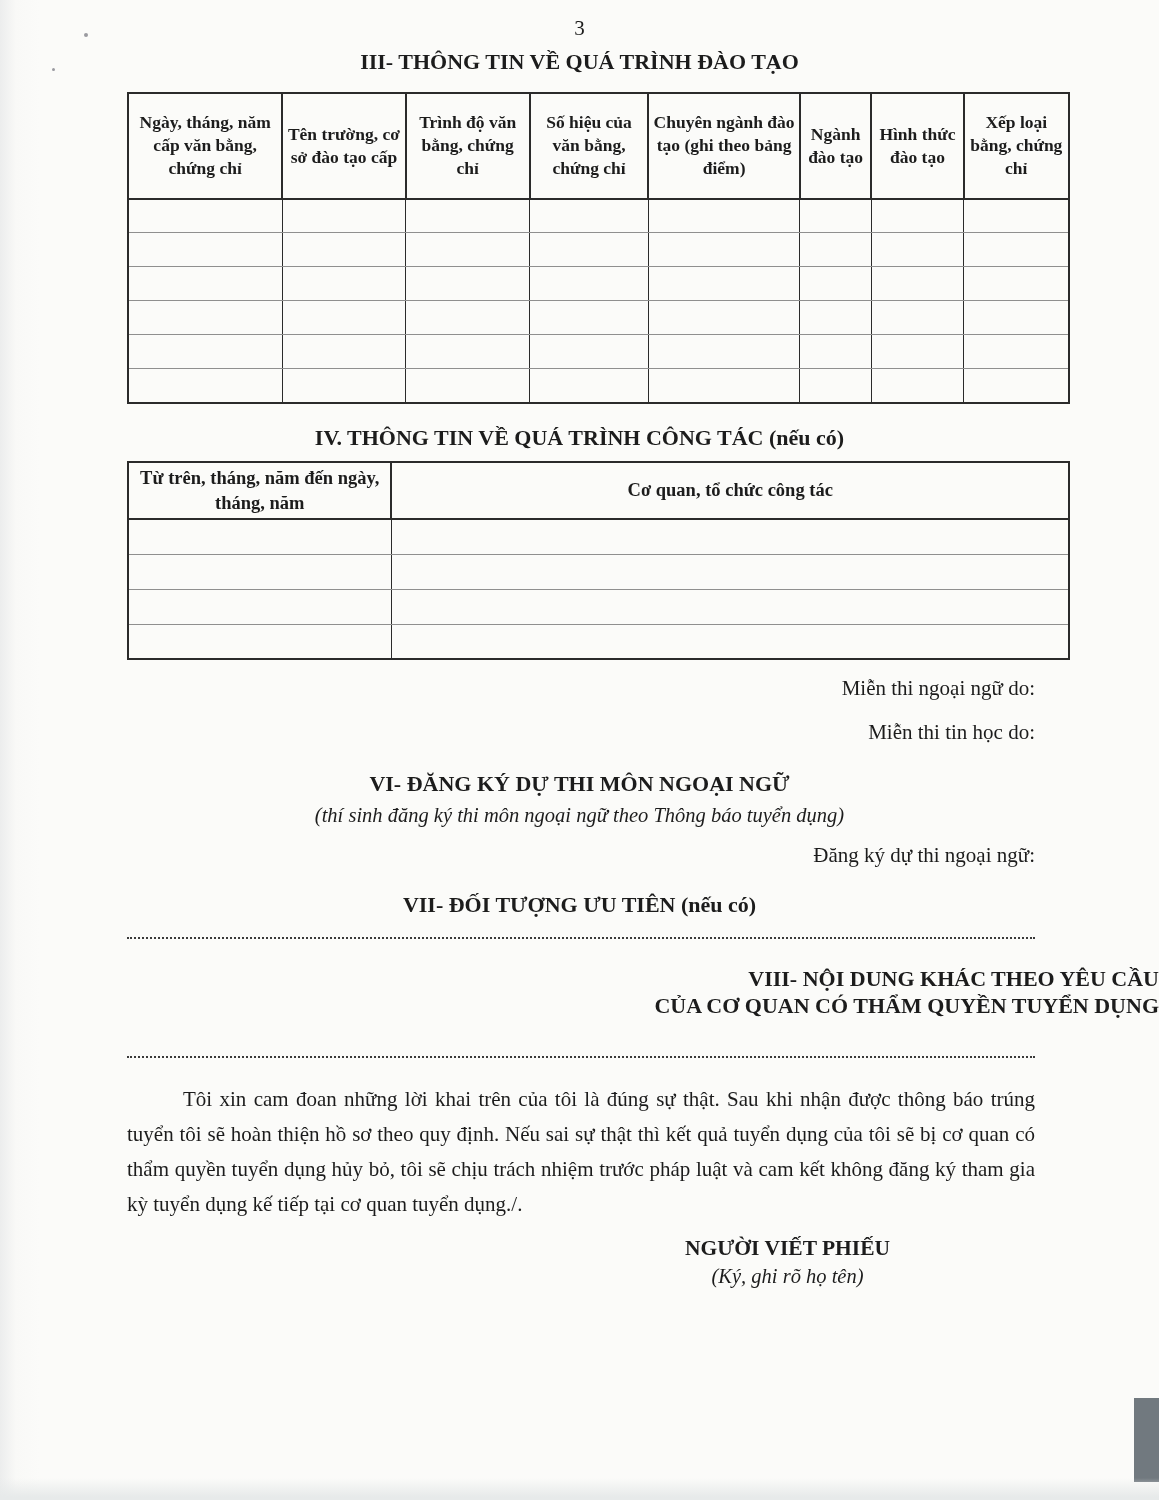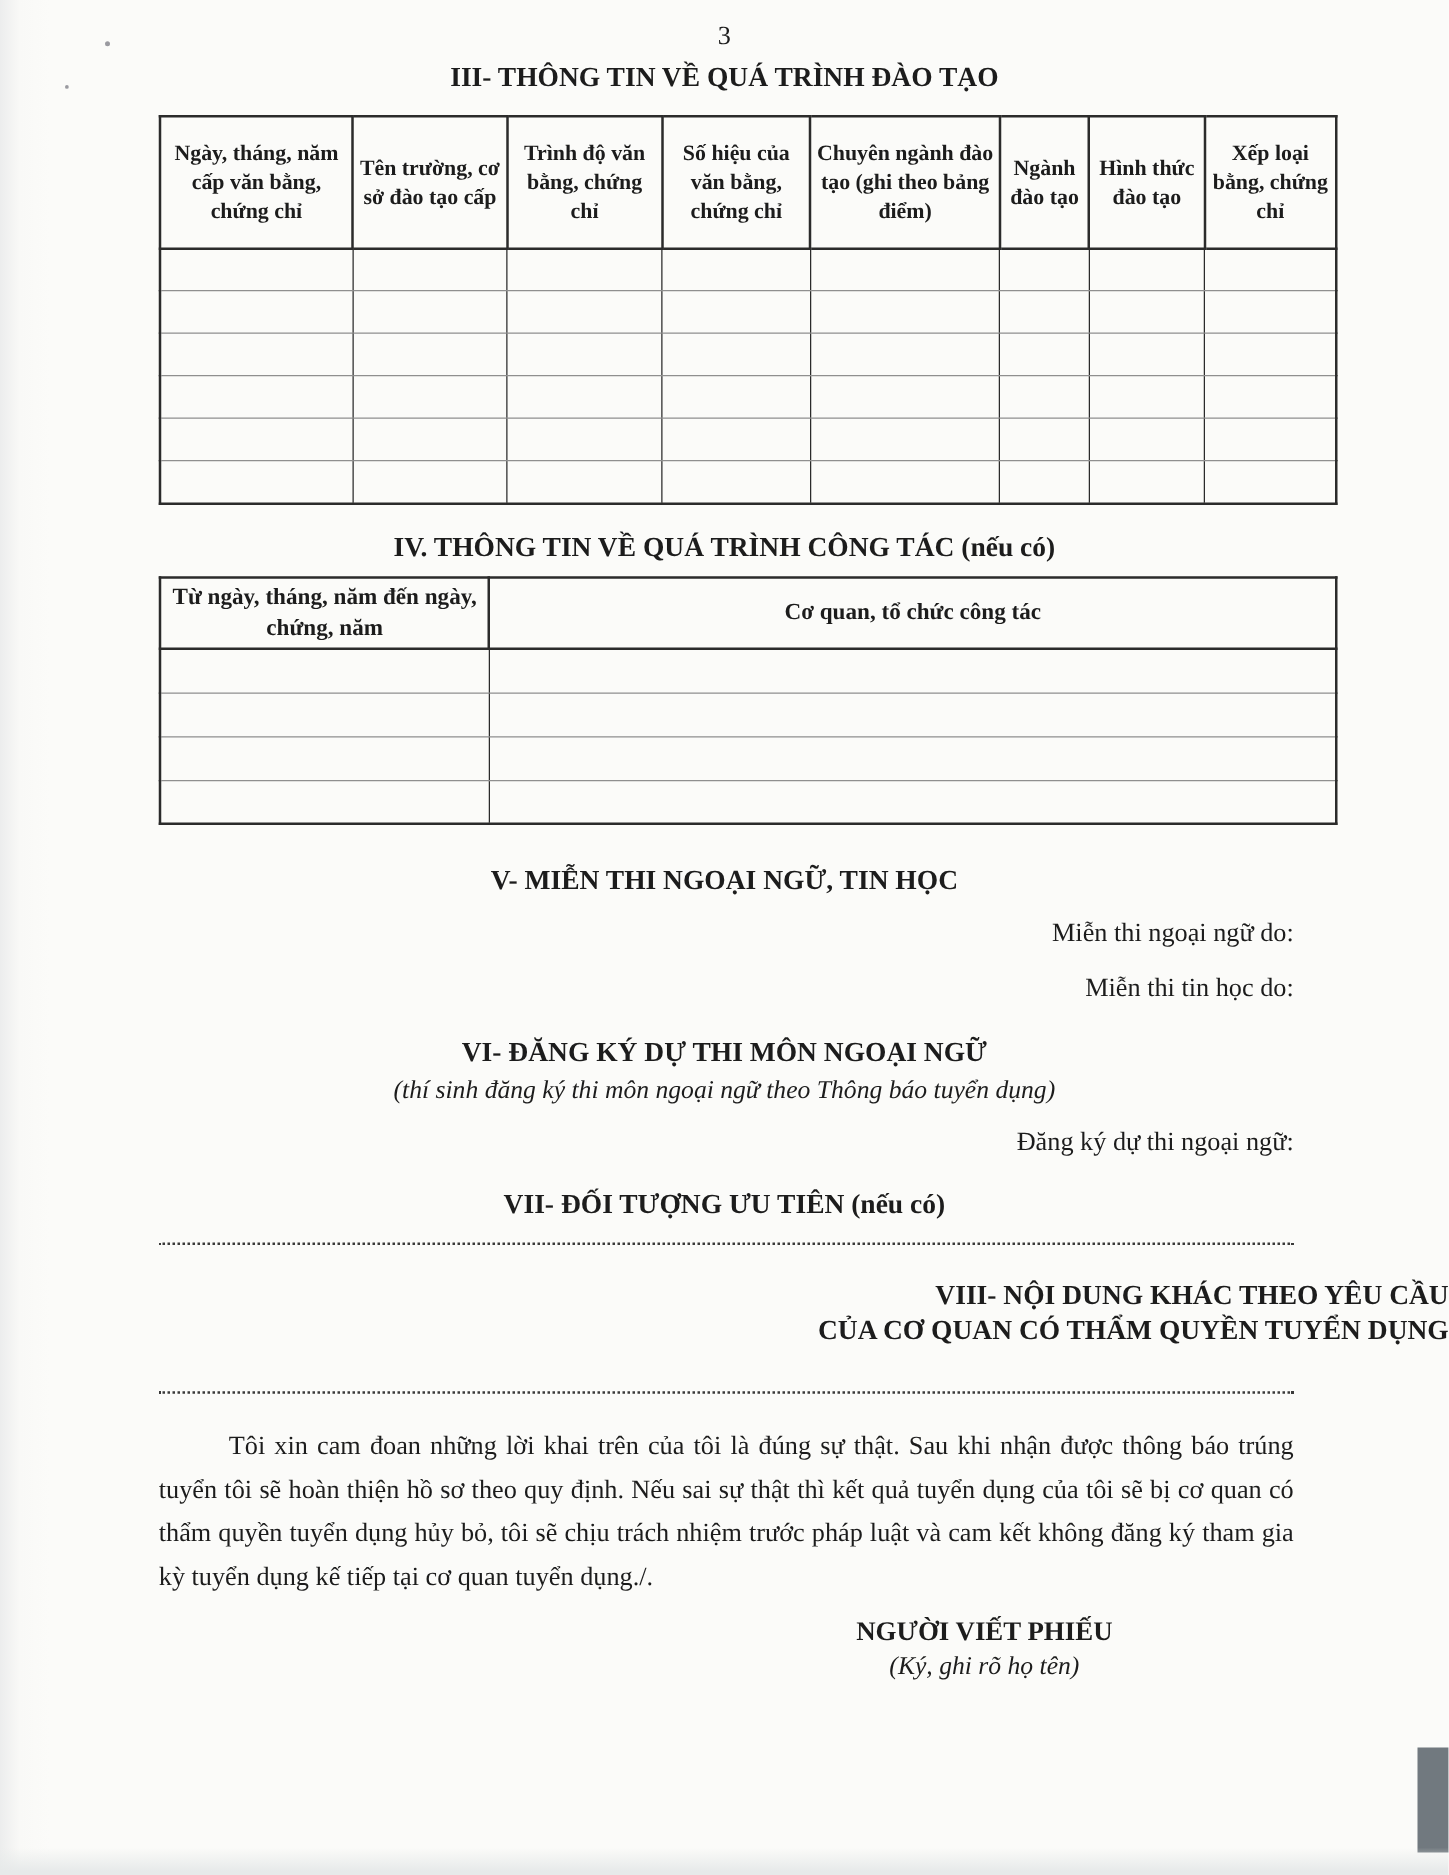--- a/index.html
+++ b/index.html
@@ -202,21 +202,21 @@
 
   <h2 class="sec-title t4">IV. THÔNG TIN VỀ QUÁ TRÌNH CÔNG TÁC (nếu có)</h2>
 
   <table class="work-table">
       <colgroup>
         <col style="width: 28%;">
         <col style="width: 72%;">
       </colgroup>
       <thead>
         <tr>
-          <th>Từ ngày, tháng, năm đến ngày, chứng, năm</th>
+          <th>Từ trên, tháng, năm đến ngày, tháng, năm</th>
           <th>Cơ quan, tổ chức công tác</th>
         </tr>
       </thead>
       <tbody>
         <tr>
           <td></td>
           <td></td>
         </tr>
         <tr>
           <td></td>
@@ -226,21 +226,20 @@
           <td></td>
           <td></td>
         </tr>
         <tr>
           <td></td>
           <td></td>
         </tr>
       </tbody>
     </table>
 
-  <h2 class="sec-title t5">V- MIỄN THI NGOẠI NGỮ, TIN HỌC</h2>
 
   <div class="field-line" style="margin-top:16px;">
     <span class="label">Miễn thi ngoại ngữ do:</span>
     <span class="dots"></span>
   </div>
   <div class="field-line">
     <span class="label">Miễn thi tin học do:</span>
     <span class="dots"></span>
   </div>
 

